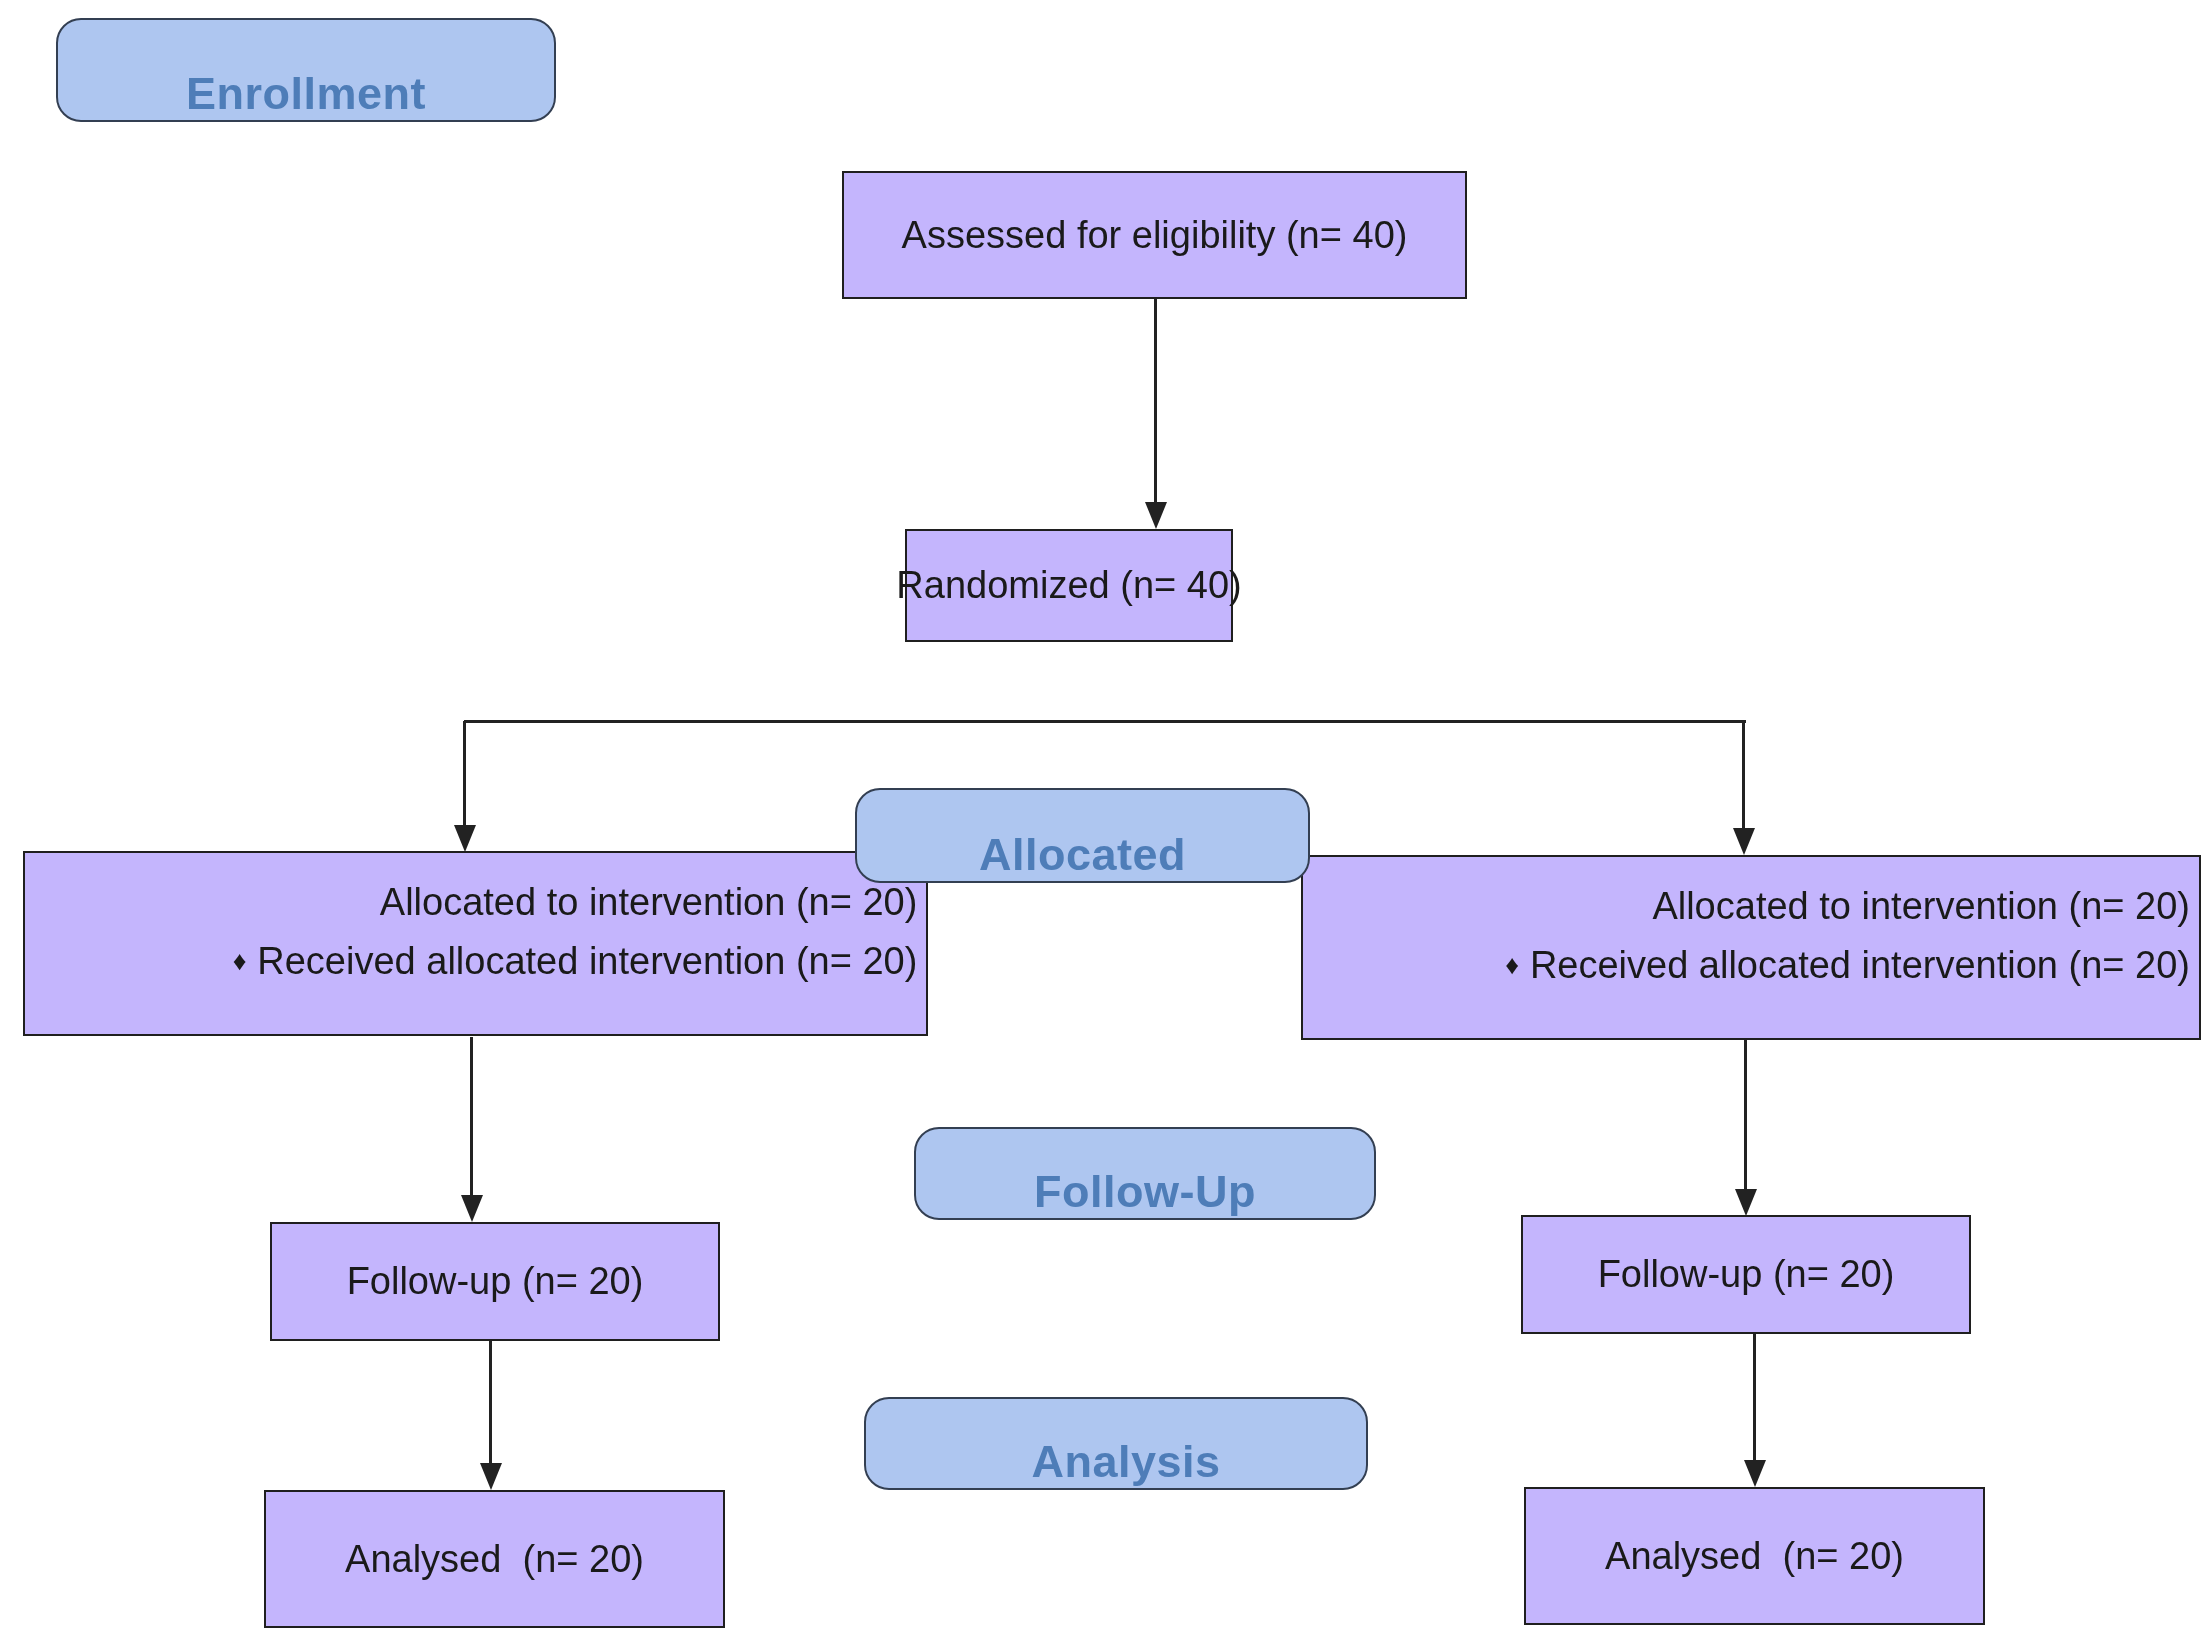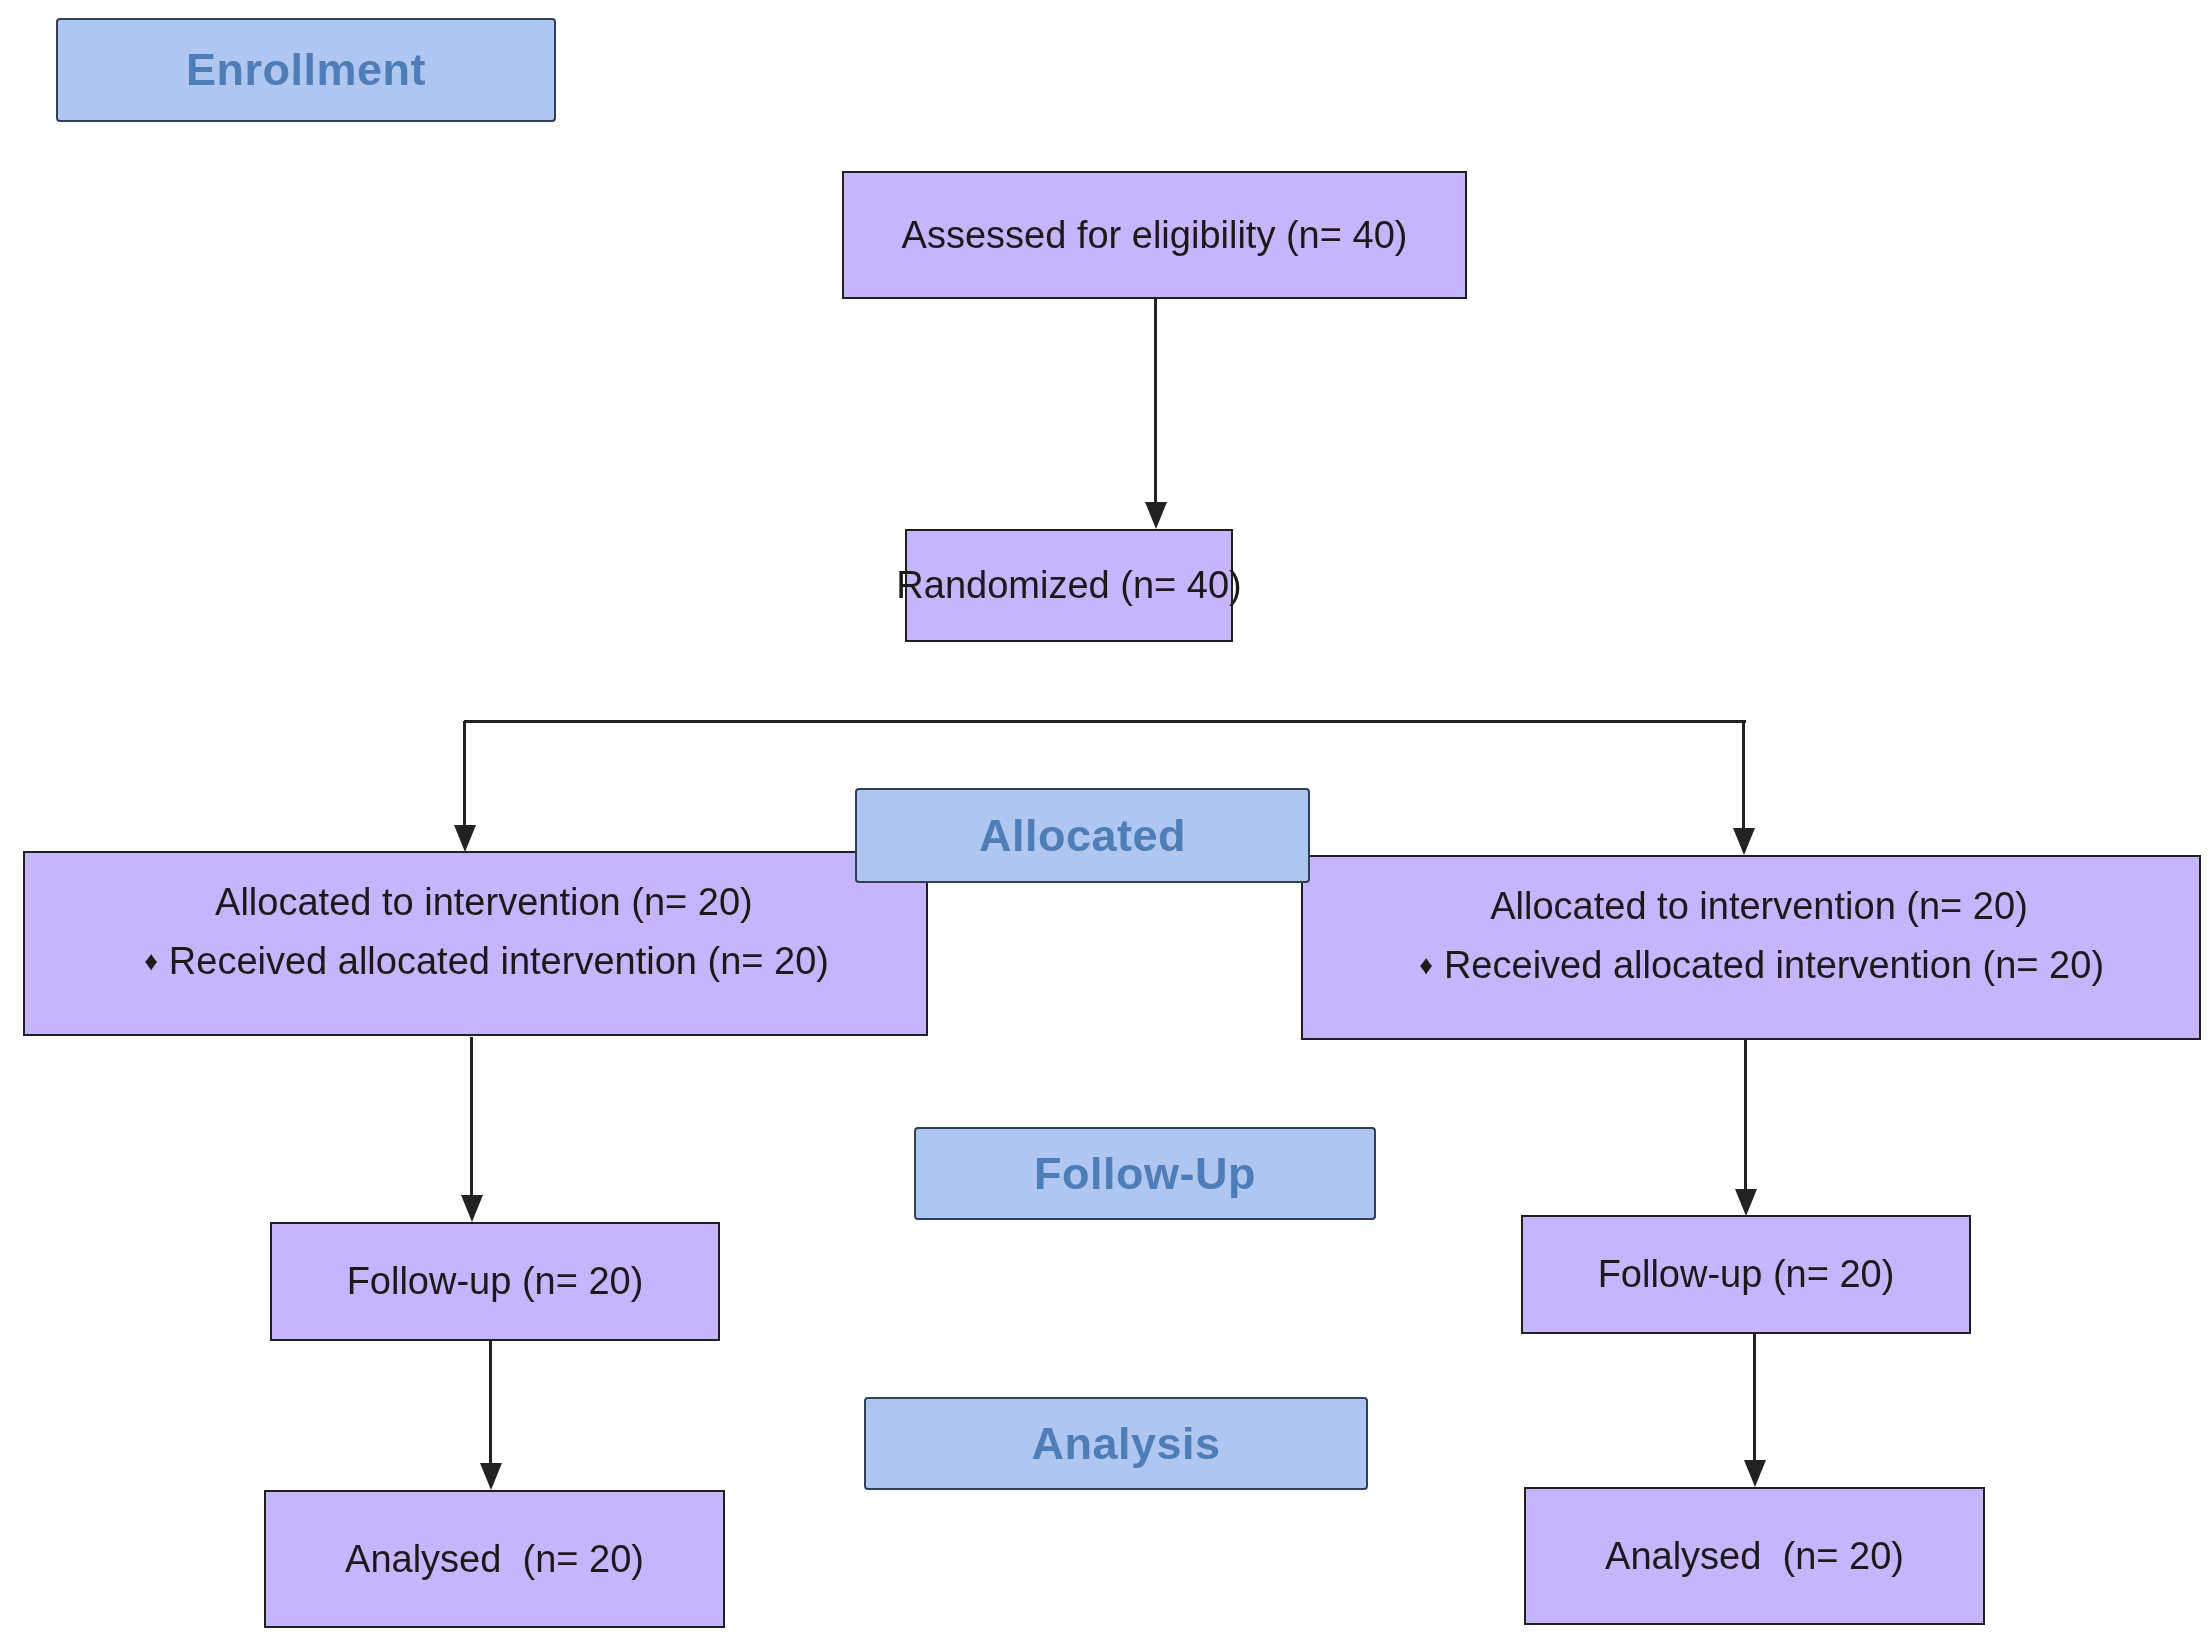--- a/index.html
+++ b/index.html
@@ -20,44 +20,44 @@
     display: flex; align-items: center; justify-content: center;
     z-index: 2;
   }
   .box-label {
     font-size: 38px;
     color: var(--text, #1a1a1a);
     white-space: pre;
   }
   .wbox.two-line {
     flex-direction: column;
-    align-items: center;
+    align-items: flex-end;
     justify-content: flex-start;
     padding: 20px 9px 0 25px;
   }
   .line-row {
     font-size: 38px; line-height: 59px;
     color: var(--text, #1a1a1a);
     white-space: pre;
   }
   .bullet-glyph {
     font-size: 27px;
     vertical-align: 3.6px;
     padding: 0 10.8px 0 5.4px;
   }
   .bias-up { padding-bottom: 0; }
 
   
   .badge {
     position: absolute;
     background: var(--badge-fill, #aec6f0);
     border: 2.7px solid var(--badge-border, #333f52);
-    border-radius: 4px;
+    border-radius: 25px;
     box-sizing: border-box;
-    display: flex; align-items: center; justify-content: center;
+    display: flex; align-items: flex-end; justify-content: center;
     z-index: 5;
   }
   .badge-label {
     font-size: 45px; font-weight: bold;
     letter-spacing: 0.5px;
     color: var(--badge-text, #4e7db8);
   }
 
   
   .hline { position: absolute; height: 2.7px; background: var(--line, #222); z-index: 1; }

